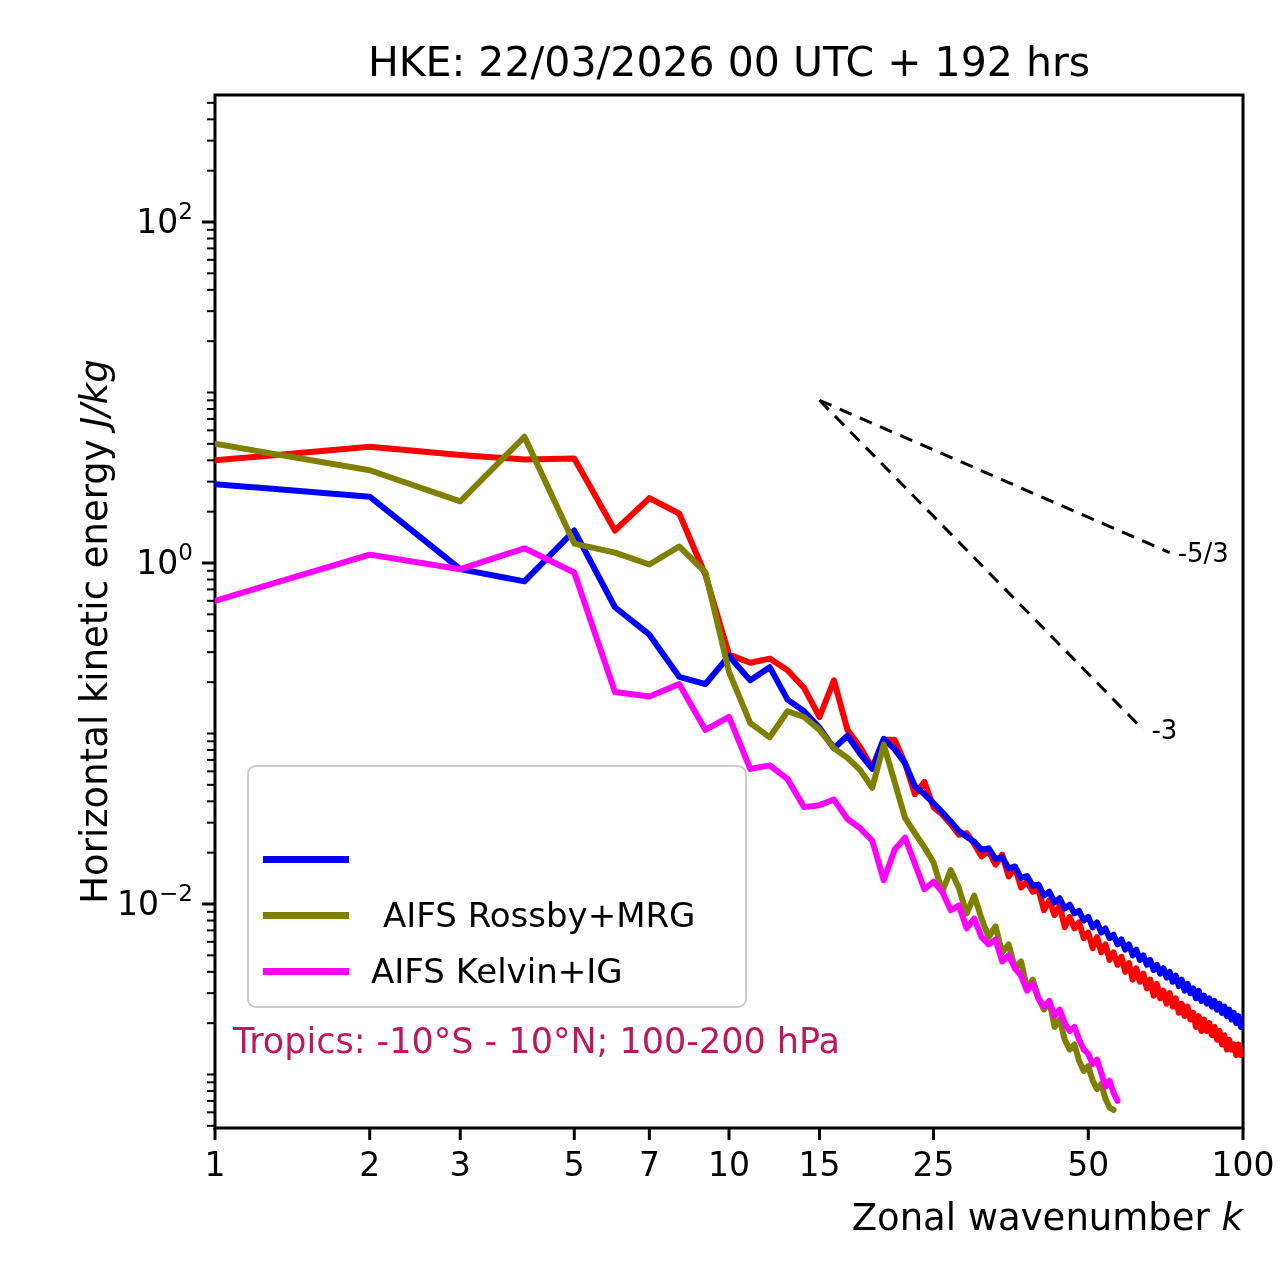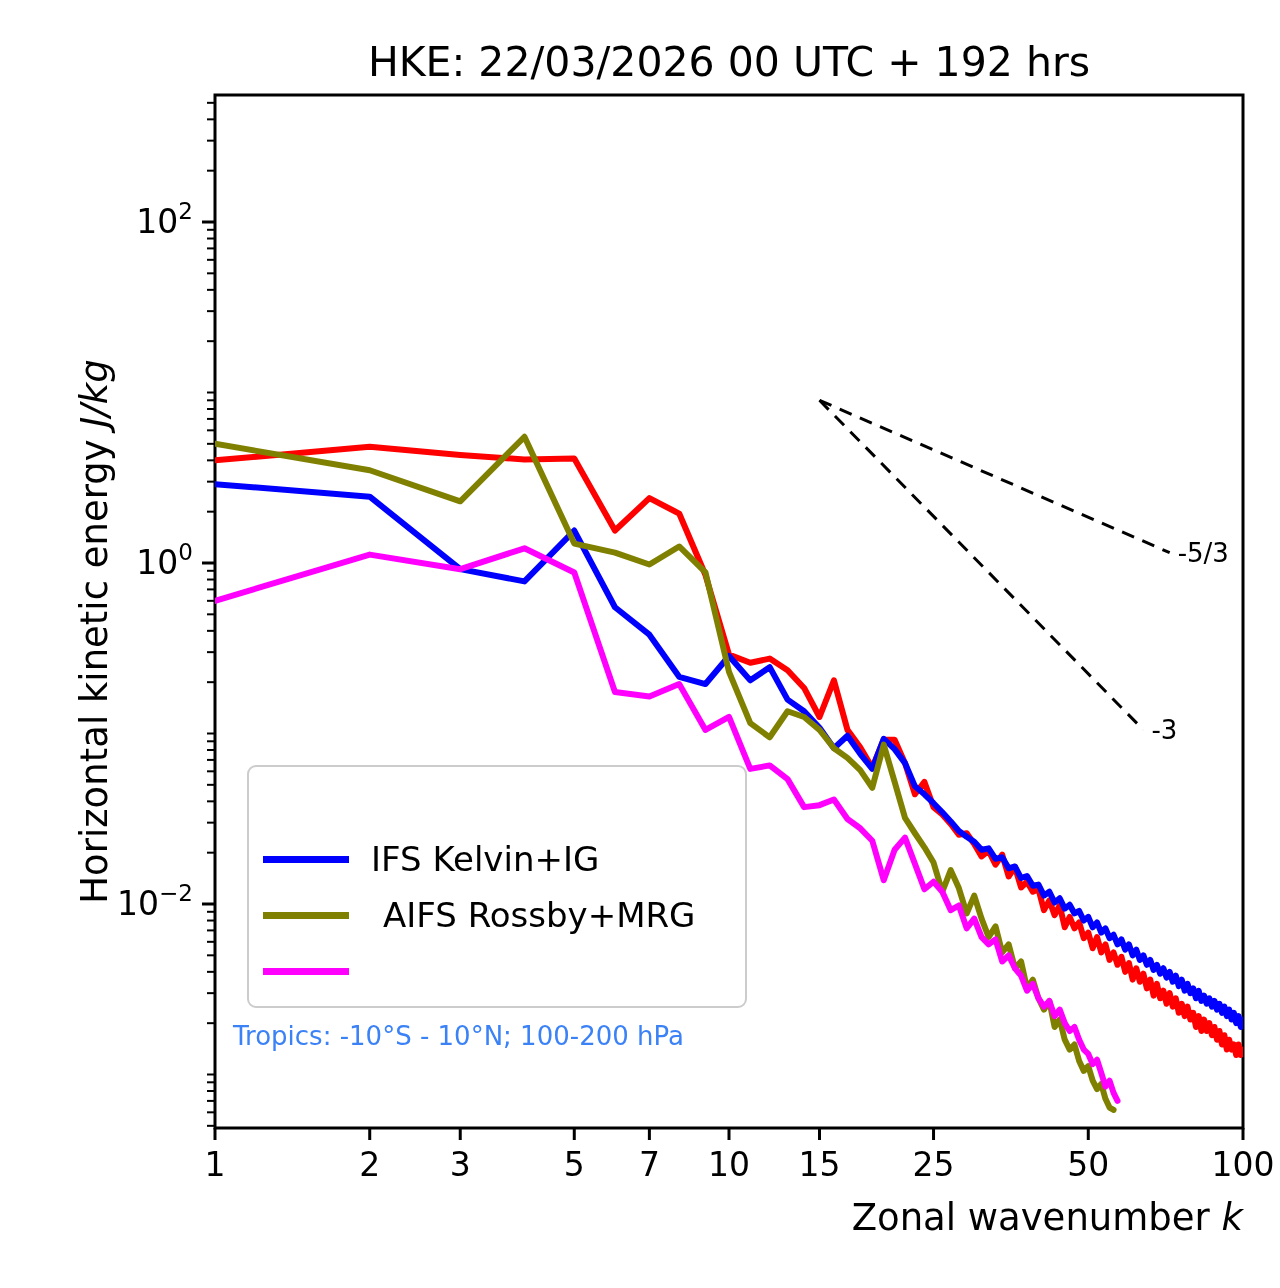--- a/index.html
+++ b/index.html
@@ -99,22 +99,22 @@
   .legend-text {
     font-size: 34px;
     color: #000000;
     white-space: nowrap;
     line-height: 1;
   }
   #annotation {
     position: absolute;
     left: 233px;
     top: 1021px;
-    font-size: 26px;
-    color: #3b82f6;
+    font-size: 35px;
+    color: #be185d;
     white-space: nowrap;
   }
 </style>
 </head>
 <body>
 
 <div id="figure">
 
   <div id="chart-title">HKE: 22/03/2026 00 UTC + 192 hrs</div>
 
@@ -243,26 +243,26 @@
         <polyline points="215.00,460.35 369.73,446.85 460.24,454.99 524.46,459.43 574.27,458.52 614.97,530.55 649.38,498.17 679.19,513.55 705.48,575.03 729.00,654.66 750.28,662.75 769.70,658.59 787.57,670.23 804.11,687.95 819.51,716.98 833.92,680.35 847.45,729.89 860.21,747.30 872.28,767.71 883.73,739.67 894.62,739.67 905.01,763.15 914.93,794.29 924.43,781.92 933.54,807.12 942.30,814.48 950.72,823.90 958.84,834.68 966.67,833.25 974.24,843.95 981.56,856.47 988.65,850.85 995.52,864.71 1002.18,854.55 1008.65,876.49 1014.94,866.92 1021.06,887.48 1027.01,881.78 1032.81,891.74 1038.46,889.28 1043.97,910.17 1049.35,900.39 1054.60,915.17 1059.73,905.50 1064.75,927.30 1069.66,916.91 1074.46,928.32 1079.16,922.40 1083.76,938.21 1088.27,932.56 1092.69,948.27 1097.03,937.05 1101.28,952.42 1105.45,944.34 1109.55,959.91 1113.57,952.42 1117.52,964.79 1121.40,956.82 1125.22,971.85 1128.97,963.13 1132.66,979.65 1136.29,968.24 1139.86,981.74 1143.38,973.72 1146.84,988.37 1150.25,979.65 1153.60,995.66 1156.91,983.88 1160.17,998.26 1163.38,990.72 1166.55,1003.75 1169.67,993.15 1172.75,1006.65 1175.79,998.26 1178.78,1012.83 1181.74,1003.75 1184.66,1016.12 1187.54,1006.65 1190.38,1019.56 1193.19,1012.83 1195.96,1026.97 1198.70,1016.12 1201.41,1030.98 1204.08,1019.56 1206.72,1030.98 1209.33,1023.17 1211.91,1035.21 1214.46,1026.97 1216.99,1039.70 1219.48,1030.98 1221.95,1044.48 1224.39,1035.21 1226.80,1049.59 1229.19,1039.70 1231.55,1049.59 1233.89,1044.48 1236.20,1055.07 1238.49,1044.48 1240.76,1055.07 1243.00,1049.59" fill="none" stroke="#ff0000" stroke-width="6" stroke-linejoin="round" stroke-linecap="round"></polyline>
         <polyline points="215.00,484.16 369.73,496.65 460.24,569.17 524.46,581.40 574.27,530.55 614.97,607.27 649.38,634.65 679.19,676.82 705.48,684.05 729.00,655.95 750.28,680.35 769.70,667.15 787.57,699.63 804.11,711.28 819.51,727.80 833.92,748.19 847.45,735.76 860.21,753.82 872.28,768.90 883.73,738.87 894.62,749.10 905.01,763.15 914.93,786.32 924.43,794.29 933.54,803.22 942.30,812.30 950.72,821.43 958.84,831.00 966.67,836.75 974.24,841.68 981.56,849.77 988.65,848.36 995.52,858.85 1002.18,857.26 1008.65,868.28 1014.94,866.47 1021.06,878.03 1027.01,875.98 1032.81,885.72 1038.46,884.57 1043.97,895.61 1049.35,891.74 1054.60,902.53 1059.73,898.30 1064.75,908.58 1069.66,904.74 1074.46,913.47 1079.16,910.98 1083.76,920.52 1088.27,916.91 1092.69,927.30 1097.03,922.40 1101.28,932.56 1105.45,928.32 1109.55,938.21 1113.57,934.77 1117.52,944.34 1121.40,939.40 1125.22,949.63 1128.97,944.34 1132.66,955.33 1136.29,949.63 1139.86,959.91 1143.38,955.33 1146.84,964.79 1150.25,959.91 1153.60,970.02 1156.91,964.79 1160.17,973.72 1163.38,968.24 1166.55,977.62 1169.67,971.85 1172.75,981.74 1175.79,975.65 1178.78,986.09 1181.74,979.65 1184.66,990.72 1187.54,983.88 1190.38,993.15 1193.19,988.37 1195.96,998.26 1198.70,990.72 1201.41,1000.95 1204.08,995.66 1206.72,1003.75 1209.33,998.26 1211.91,1006.65 1214.46,1000.95 1216.99,1009.67 1219.48,1003.75 1221.95,1012.83 1224.39,1006.65 1226.80,1016.12 1229.19,1009.67 1231.55,1019.56 1233.89,1012.83 1236.20,1023.17 1238.49,1016.12 1240.76,1026.97 1243.00,1019.56" fill="none" stroke="#0000ff" stroke-width="6" stroke-linejoin="round" stroke-linecap="round"></polyline>
         <polyline points="215.00,443.83 369.73,470.24 460.24,501.33 524.46,436.77 574.27,543.57 614.97,552.65 649.38,564.50 679.19,546.48 705.48,572.47 729.00,671.83 750.28,723.15 769.70,737.30 787.57,711.28 804.11,716.98 819.51,729.89 833.92,748.19 847.45,757.82 860.21,770.10 872.28,787.85 883.73,744.67 894.62,781.92 905.01,817.87 914.93,833.25 924.43,847.32 933.54,862.56 942.30,891.74 950.72,870.13 958.84,888.07 966.67,913.47 974.24,895.61 981.56,918.69 988.65,937.05 995.52,926.30 1002.18,952.42 1008.65,944.34 1014.94,968.24 1021.06,961.50 1027.01,988.37 1032.81,979.65 1038.46,998.26 1043.97,1009.67 1049.35,1000.95 1054.60,1026.97 1059.73,1019.56 1064.75,1039.70 1069.66,1049.59 1074.46,1044.48 1079.16,1061.00 1083.76,1070.89 1088.27,1066.11 1092.69,1080.67 1097.03,1089.19 1101.28,1083.97 1105.45,1098.82 1109.55,1107.55 1113.57,1109.90" fill="none" stroke="#808000" stroke-width="6" stroke-linejoin="round" stroke-linecap="round"></polyline>
         <polyline points="215.00,600.83 369.73,554.61 460.24,569.17 524.46,548.28 574.27,572.47 614.97,692.06 649.38,696.42 679.19,684.05 705.48,729.89 729.00,716.98 750.28,768.90 769.70,765.40 787.57,779.13 804.11,807.12 819.51,805.15 833.92,799.52 847.45,819.04 860.21,828.29 872.28,840.73 883.73,880.15 894.62,849.77 905.01,837.65 914.93,863.84 924.43,889.28 933.54,881.78 942.30,891.74 950.72,910.17 958.84,905.50 966.67,928.32 974.24,918.69 981.56,937.05 988.65,944.34 995.52,939.40 1002.18,961.50 1008.65,955.33 1014.94,968.24 1021.06,975.65 1027.01,990.72 1032.81,983.88 1038.46,998.26 1043.97,1006.65 1049.35,1000.95 1054.60,1016.12 1059.73,1009.67 1064.75,1023.17 1069.66,1030.98 1074.46,1026.97 1079.16,1039.70 1083.76,1049.59 1088.27,1053.94 1092.69,1064.15 1097.03,1059.78 1101.28,1073.03 1105.45,1086.53 1109.55,1080.67 1113.57,1092.90 1117.52,1100.91" fill="none" stroke="#ff00ff" stroke-width="6" stroke-linejoin="round" stroke-linecap="round"></polyline>
       </g>
   </svg>
 
   <div id="legend-box">
       <div class="legend-row" style="top: 66px;">
         <div class="legend-swatch" style="background: rgb(0, 0, 255);"></div>
-        <div class="legend-text">IFS Kelvin+IG</div>
       </div>
       <div class="legend-row" style="top: 122px; gap: 12px;">
         <div class="legend-swatch" style="background: rgb(128, 128, 0);"></div>
         <div class="legend-text">AIFS Rossby+MRG</div>
       </div>
       <div class="legend-row" style="top: 178px;">
         <div class="legend-swatch" style="background: rgb(255, 0, 255);"></div>
+        <div class="legend-text">AIFS Kelvin+IG</div>
       </div>
     </div>
 
   <div id="annotation">Tropics: -10°S - 10°N; 100-200 hPa</div>
 
 </div>
 
 </body></html>

